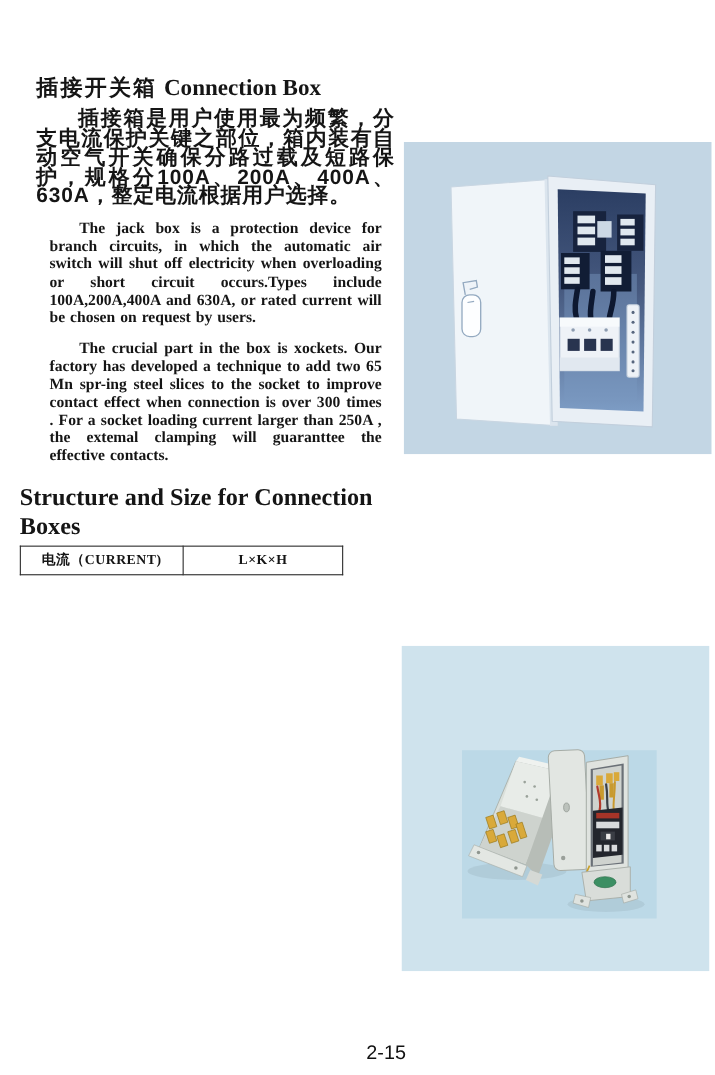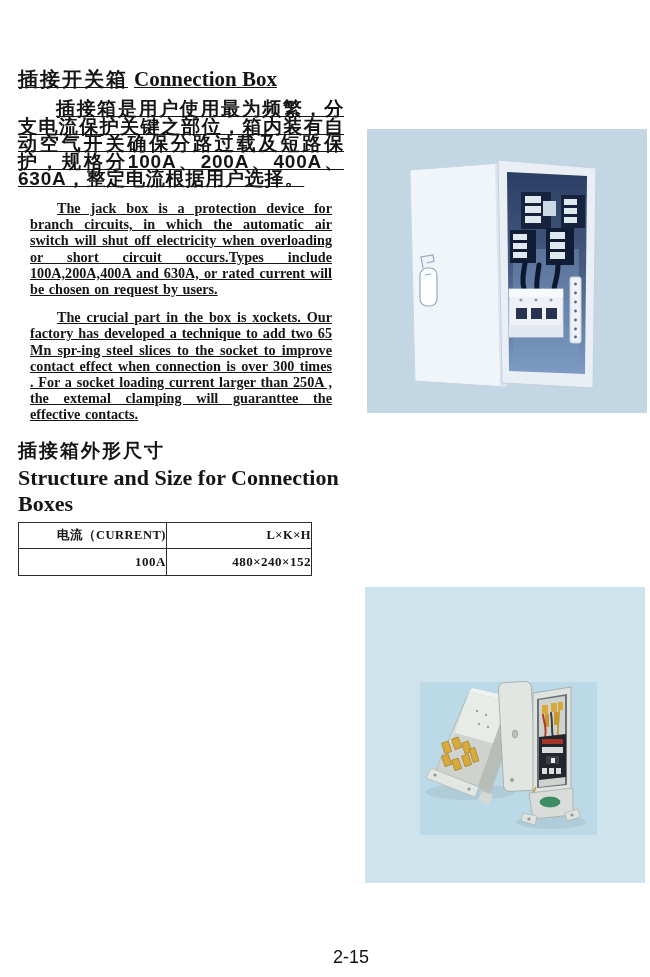--- a/index.html
+++ b/index.html
@@ -8,21 +8,21 @@
     background:#ffffff;
     position:relative;
     font-family:"Liberation Serif", serif;
     color:#151515;
     overflow:hidden;
   }
   .page { position:absolute; inset:0; }
 
   
   #text-col {
-    position:absolute; left:18px; top:66px; width:326px;text-decoration:underline;
+    position:absolute; left:33px; top:66px; width:326px;
   }
   .title-row { white-space:nowrap; margin:0 0 7px 0; }
   .title-zh {
     font-family:"Liberation Sans","DejaVu Sans",sans-serif;
     font-weight:bold; font-size:20px; letter-spacing:2px;
   }
   .title-en {
     font-family:"Liberation Serif", serif;
     font-weight:bold; font-size:21px; margin-left:6px;
   }
@@ -55,21 +55,21 @@
     font-family:"Liberation Serif", serif;
     font-weight:bold; font-size:22px;
   }
   table.size-table {
     border-collapse:collapse;
     width:293px;
     table-layout:fixed;
   }
   table.size-table th, table.size-table td {
     border:1.7px solid #2b2b2b;
-    text-align:right; vertical-align:middle;
+    text-align:center; vertical-align:middle;
     font-weight:bold; padding:0;
   }
   table.size-table th {
     height:25px; font-size:12.5px;
     font-family:"Liberation Serif","DejaVu Sans",serif;
     letter-spacing:0.5px;
   }
   table.size-table td {
     height:26px; font-size:13px;
     font-family:"Liberation Serif", serif;
@@ -101,38 +101,33 @@
   <div id="text-col">
     <div class="title-row">
       <span class="title-zh">插接开关箱</span><span class="title-en">Connection Box</span>
     </div>
     <p class="zh-para">插接箱是用户使用最为频繁，分支电流保护关键之部位，箱内装有自动空气开关确保分路过载及短路保护，规格分100A、200A、400A、630A，整定电流根据用户选择。</p>
     <p class="en-para">The jack box is a protection device for branch circuits, in which the automatic air switch will shut off electricity when overloading or short circuit occurs.Types include 100A,200A,400A and 630A, or rated current will be chosen on request by users.</p>
     <p class="en-para">The crucial part in the box is xockets. Our factory has developed a technique to add two 65 Mn spr-ing steel slices to the socket to improve contact effect when connection is over 300 times . For a socket loading current larger than 250A , the extemal clamping will guaranttee the effective contacts.</p>
   </div>
 
   <div id="size-section">
-    <h2 class="size-heading-zh">插接箱外形尺寸</h2>
     <h3 class="size-heading-en">Structure and Size for Connection Boxes</h3>
     <table class="size-table">
       <colgroup>
           <col class="c1">
           <col class="c2">
         </colgroup>
       <thead>
         <tr>
           <th>电流（CURRENT)</th>
           <th>L×K×H</th>
         </tr>
       </thead>
       <tbody>
-        <tr>
-          <td>100A</td>
-          <td>480×240×152</td>
-        </tr>
       </tbody>
     </table>
   </div>
 
   <div id="photo-top" class="photo">
     <svg viewBox="0 0 280 284" xmlns="http://www.w3.org/2000/svg">
       <defs>
         <linearGradient id="intGrad" x1="0" y1="0" x2="0" y2="1">
           <stop offset="0" stop-color="#2b3e63"></stop>
           <stop offset="0.45" stop-color="#46597f"></stop>

